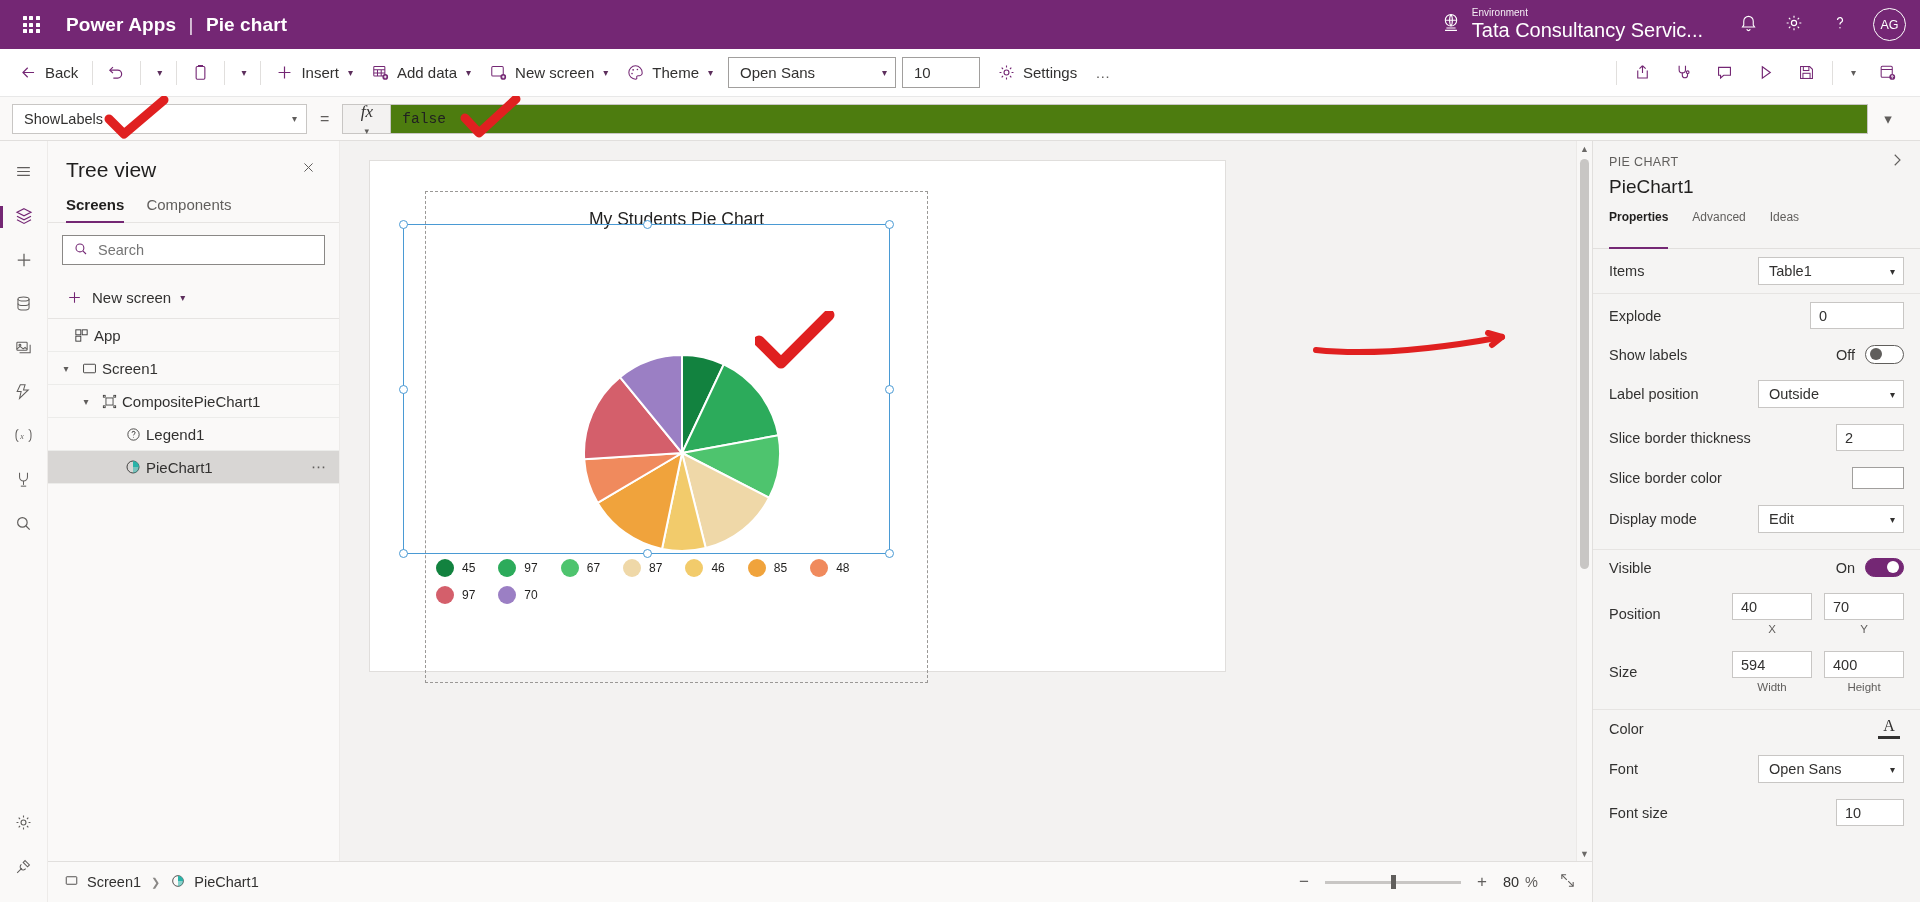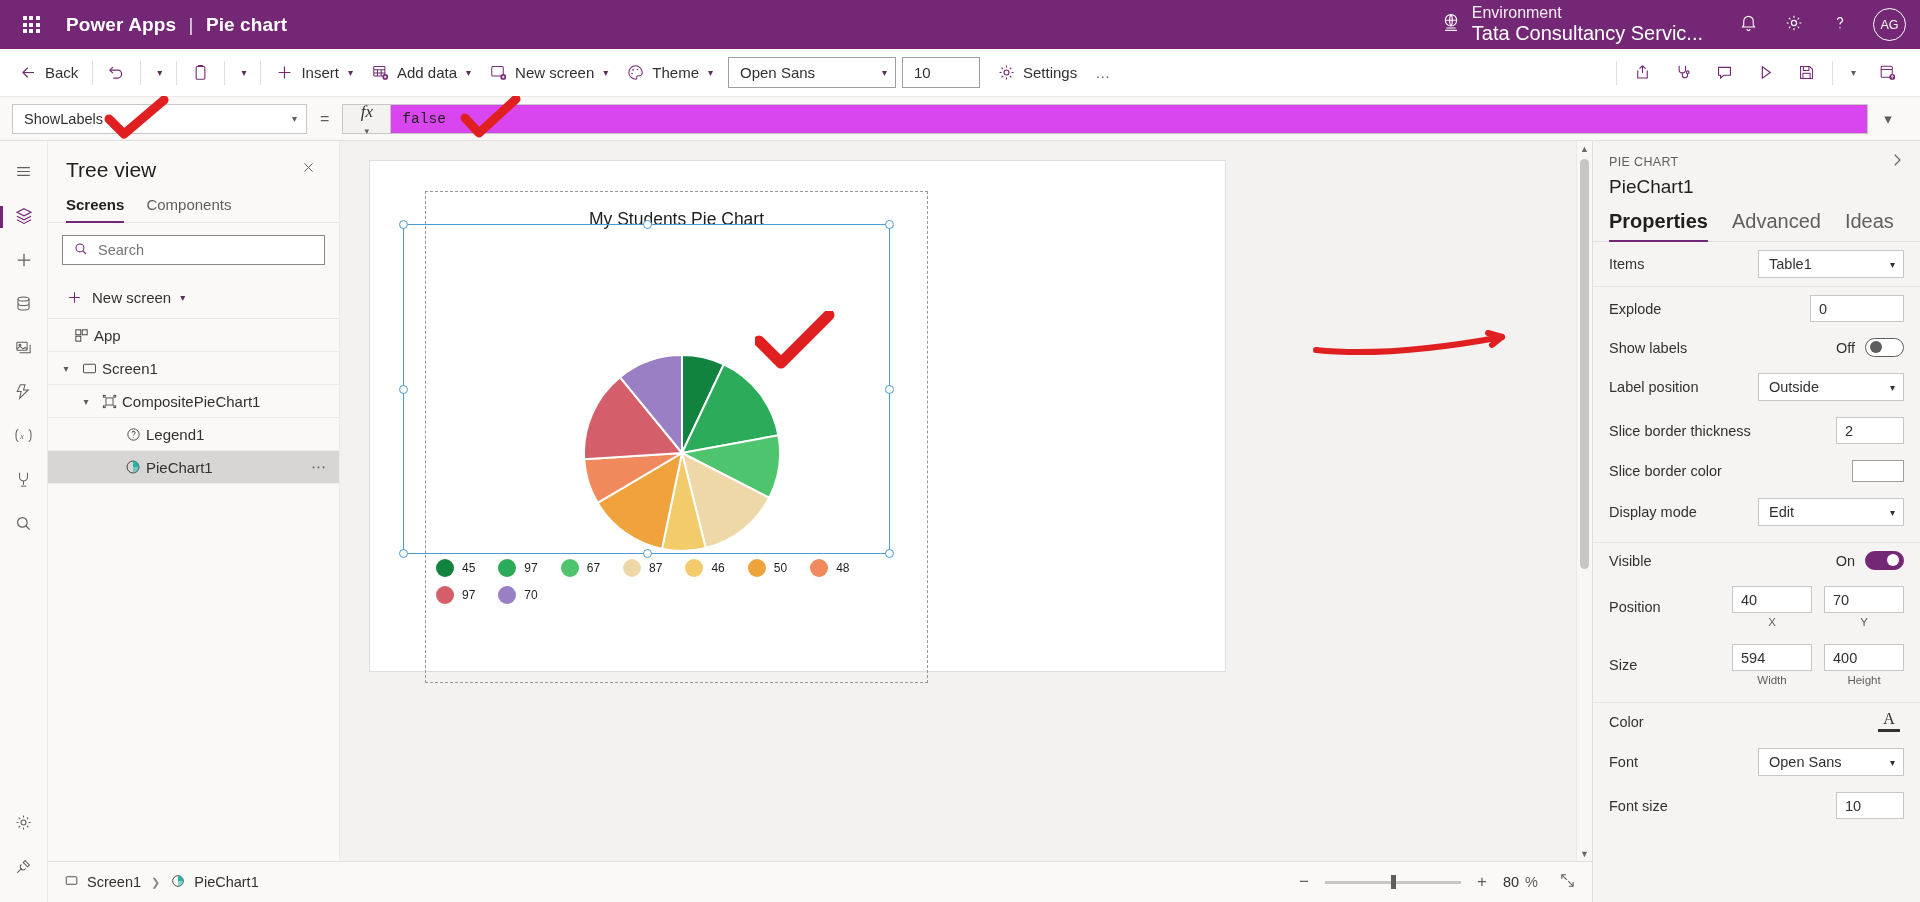--- a/index.html
+++ b/index.html
@@ -26,21 +26,21 @@
   .app-title { font-size: 19px; font-weight: bold; margin-left: 18px; letter-spacing: .1px;}
   .app-title .sep { font-weight: normal; margin: 0 7px; opacity: .85; }
   .app-title .doc { font-weight: bold; }
 
   .topbar-right {
     position: absolute; right: 14px; top: 0; height: 49px;
     display: flex; align-items: center; gap: 0;
   }
   .env-block { display: flex; align-items: center; gap: 10px; margin-right: 22px;}
   .env-text { line-height: 1.15; }
-  .env-label { font-size: 16px; opacity: .92; }
+  .env-label { font-size: 10px; opacity: .92; }
   .env-name { font-size: 20px; }
   .tb-icon {
     width: 46px; height: 49px; display: flex; align-items: center;
     justify-content: center; cursor: pointer;
   }
   .avatar {
     width: 33px; height: 33px; border-radius: 50%;
     border: 1.4px solid #fff; display: flex; align-items: center;
     justify-content: center; font-size: 12.5px; margin-left: 10px;
     cursor: pointer;
@@ -85,21 +85,21 @@
   }
   .eq { margin: 0 13px; color: #605e5c; font-size: 16px; }
   .fx-btn {
     height: 30px; width: 48px; border: 1px solid #c8c6c4; background: #f3f2f1;
     display: flex; align-items: center; justify-content: center; gap: 4px;
     font-style: italic; font-family: "Liberation Serif", serif; font-size: 17px;
     cursor: pointer; border-right: none; flex-direction: column;
   }
   .fx-btn .chev { font-size: 9px; font-style: normal; font-family: "Liberation Sans", sans-serif; color:#605e5c;}
   .fx-input {
-    flex: 1; height: 30px; border: 1px solid #c8c6c4; background: #d946ef;
+    flex: 1; height: 30px; border: 1px solid #c8c6c4; background: #4d7c0f;
     display: flex; align-items: center; padding: 0 11px;
     font-family: "Liberation Mono", monospace; font-size: 14.5px; color: #212121;
   }
   .fx-expand { width: 40px; display: flex; align-items: center; justify-content: center; cursor: pointer; color:#605e5c; font-size: 15px;}
 
   
   .workspace { display: flex; height: 761px; }
 
   
   .rail {
@@ -253,21 +253,21 @@
     display: flex; flex-direction: column; overflow: hidden;
   }
   .pr-head { padding: 14px 16px 0 16px; position: relative; }
   .pr-kind { font-size: 12.5px; color: #605e5c; letter-spacing: .35px; }
   .pr-name { font-size: 19px; color: #201f1e; margin-top: 7px; }
   .pr-collapse {
     position: absolute; right: 14px; top: 10px; cursor: pointer;
     color: #605e5c; font-size: 19px;
   }
   .pr-tabs { display: flex; gap: 24px; padding: 12px 16px 0 16px; border-bottom: 1px solid #e1dfdd;}
-  .pr-tab { font-size: 20px; color: #605e5c; padding-bottom: 8px; cursor: pointer; position: relative;}
+  .pr-tab { font-size: 12px; color: #605e5c; padding-bottom: 24px; cursor: pointer; position: relative;}
   .pr-tab.active { color: #201f1e; font-weight: bold; }
   .pr-tab.active::after {
     content:''; position:absolute; left:0; right:0; bottom:-1px; height:2.5px; background:#742774;
   }
   .pr-body { flex: 1; overflow: hidden; }
   .pr-row {
     display: flex; align-items: center; justify-content: space-between;
     padding: 8px 16px; min-height: 33px;
   }
   .pr-row.sep-top { border-top: 1px solid #e6e4e2; }
@@ -808,21 +808,21 @@
             <div class="leg-item">
               <span class="leg-dot" style="background: rgb(239, 216, 168);"></span>
               <span class="leg-val">87</span>
             </div>
             <div class="leg-item">
               <span class="leg-dot" style="background: rgb(242, 203, 107);"></span>
               <span class="leg-val">46</span>
             </div>
             <div class="leg-item">
               <span class="leg-dot" style="background: rgb(240, 163, 60);"></span>
-              <span class="leg-val">50</span>
+              <span class="leg-val">85</span>
             </div>
             <div class="leg-item">
               <span class="leg-dot" style="background: rgb(240, 138, 93);"></span>
               <span class="leg-val">48</span>
             </div>
             <div class="leg-item">
               <span class="leg-dot" style="background: rgb(212, 95, 107);"></span>
               <span class="leg-val">97</span>
             </div>
             <div class="leg-item">

